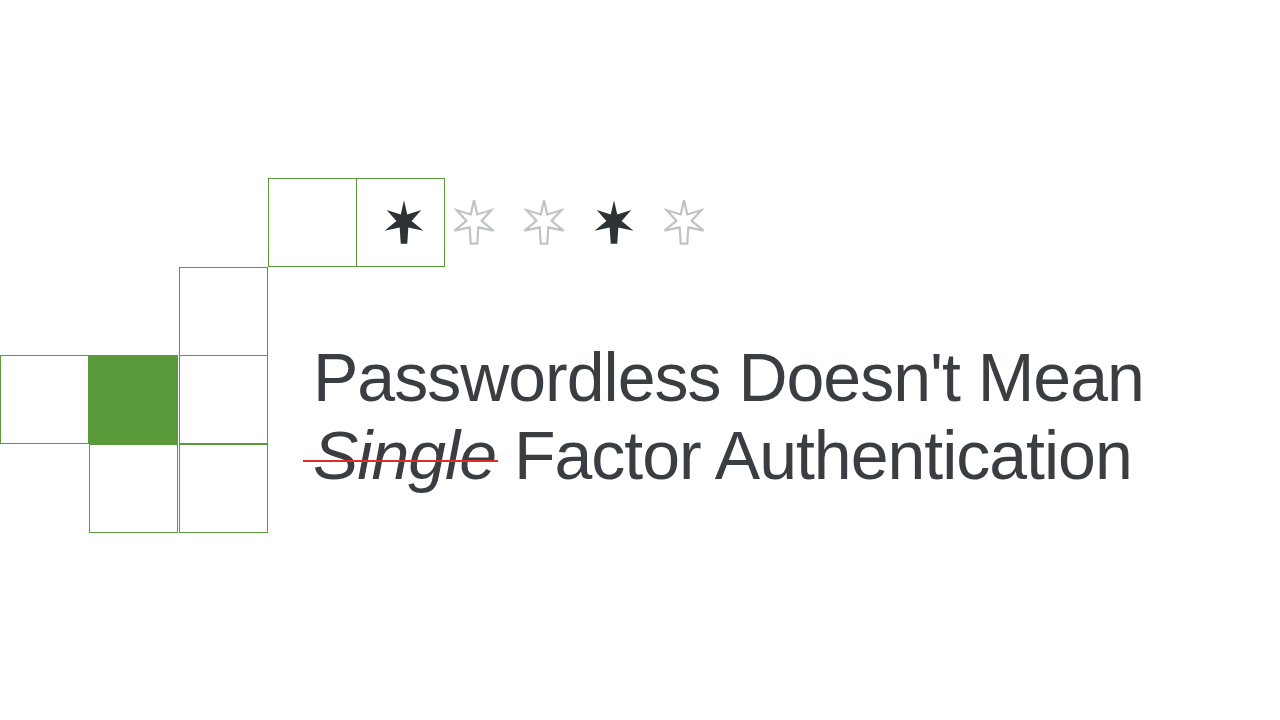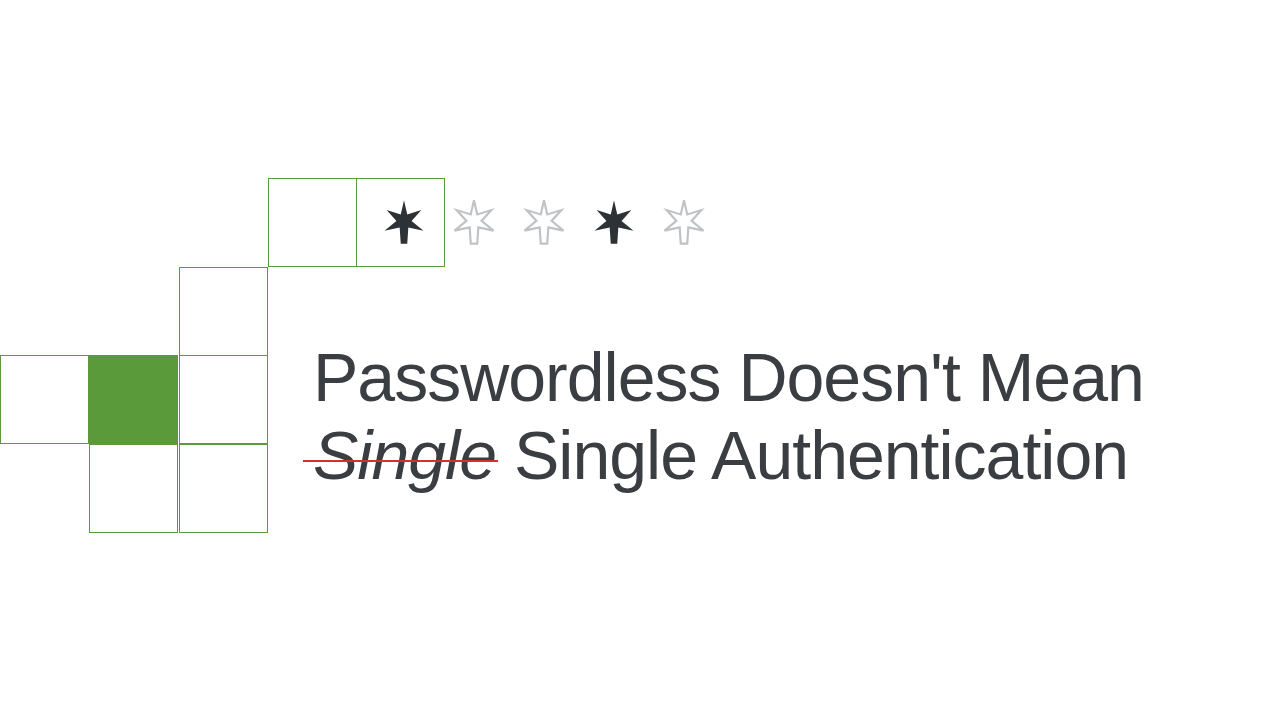--- a/index.html
+++ b/index.html
@@ -95,15 +95,15 @@
   <span class="asterisk">
     <svg viewBox="0 0 24 24" width="52" height="52">
         <path d="M12 2 L13.5 8.5 L20 6.5 L15.5 11.5 L21 16 L14 14.5 L13.5 22 L10.5 22 L10 14.5 L3 16 L8.5 11.5 L4 6.5 L10.5 8.5 Z" fill="none" stroke="#bfc3c6" stroke-width="1"></path>
       </svg>
   </span>
 </div>
 
 <div class="headline">
   <div>Passwordless Doesn't Mean</div>
   <div>
-    <span class="strike-wrap">Single</span><span> Single Authentication</span>
+    <span class="strike-wrap">Single</span><span> Factor Authentication</span>
   </div>
 </div>
 
 </body></html>

